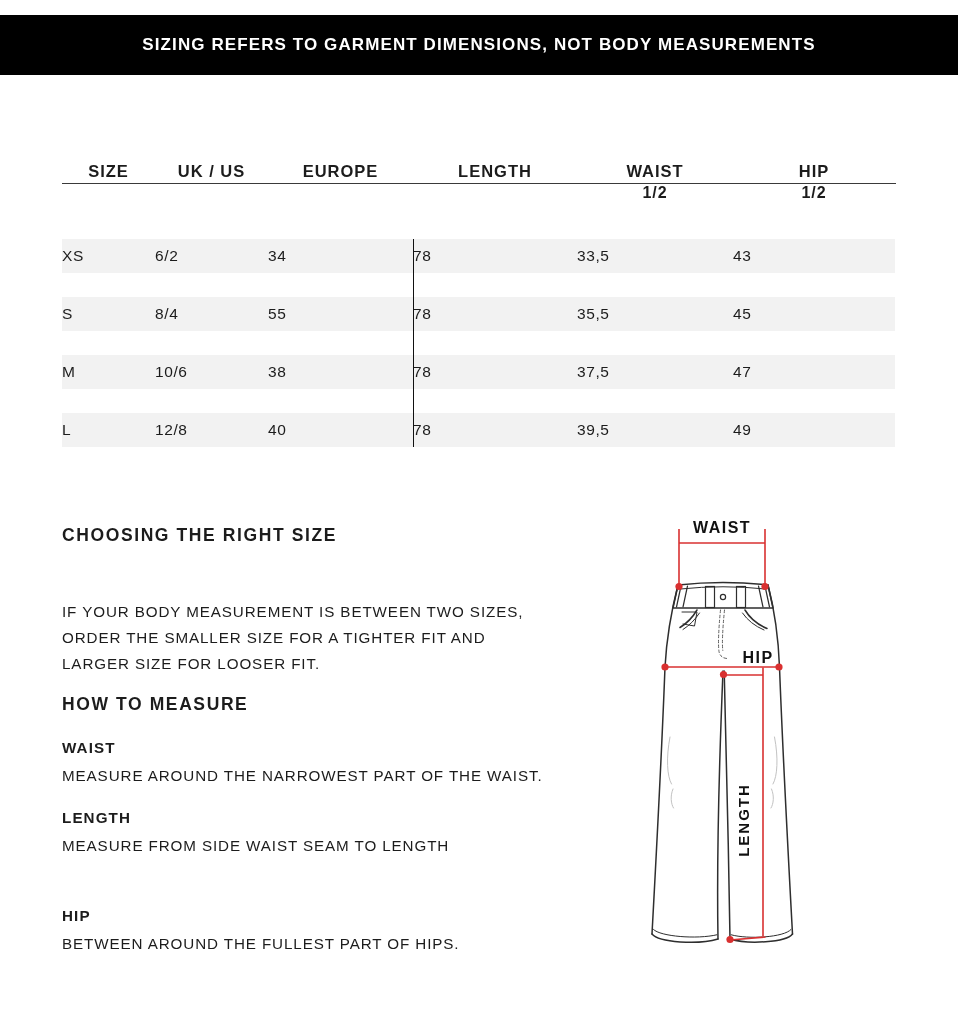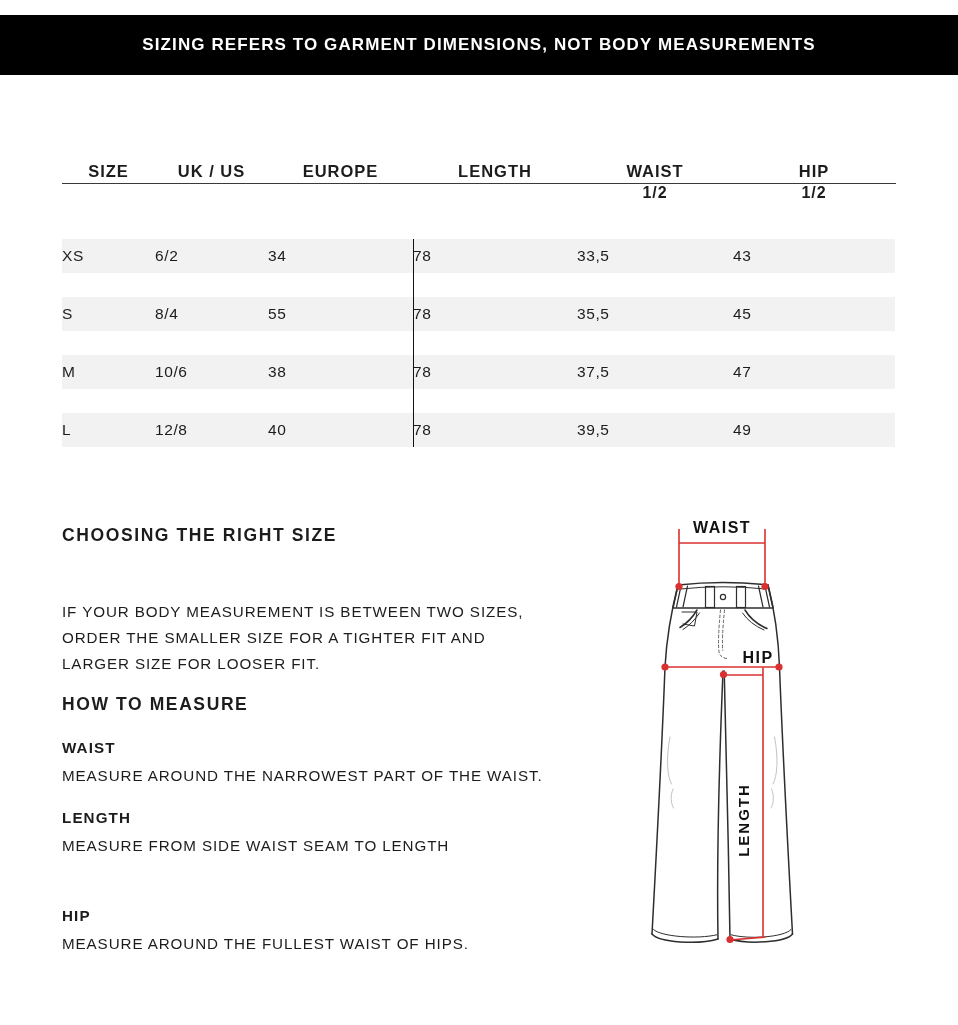--- a/index.html
+++ b/index.html
@@ -149,21 +149,21 @@
   <div class="measure-item mi-waist">
     <div class="mi-label">WAIST</div>
     <div class="mi-line">MEASURE AROUND THE NARROWEST PART OF THE WAIST.</div>
   </div>
   <div class="measure-item mi-length">
     <div class="mi-label">LENGTH</div>
     <div class="mi-line">MEASURE FROM SIDE WAIST SEAM TO LENGTH</div>
   </div>
   <div class="measure-item mi-hip">
     <div class="mi-label">HIP</div>
-    <div class="mi-line">MEASURE AROUND THE FULLEST WAIST OF HIPS.</div>
+    <div class="mi-line">BETWEEN AROUND THE FULLEST PART OF HIPS.</div>
   </div>
 
   <svg class="diagram" viewBox="600 505 260 460" width="260" height="460" xmlns="http://www.w3.org/2000/svg">
 
     <g fill="none" stroke="#2e2e2e" stroke-width="1.5" stroke-linecap="round">
 
       <path d="M678,585 Q723,580 768,585 L773,608 L673,608 Z"></path>
       <path d="M680.5,589 Q723,584.5 765.5,589" stroke-width="1"></path>
 
       <path d="M681,586 L676.5,607" stroke-width="1.2"></path>

